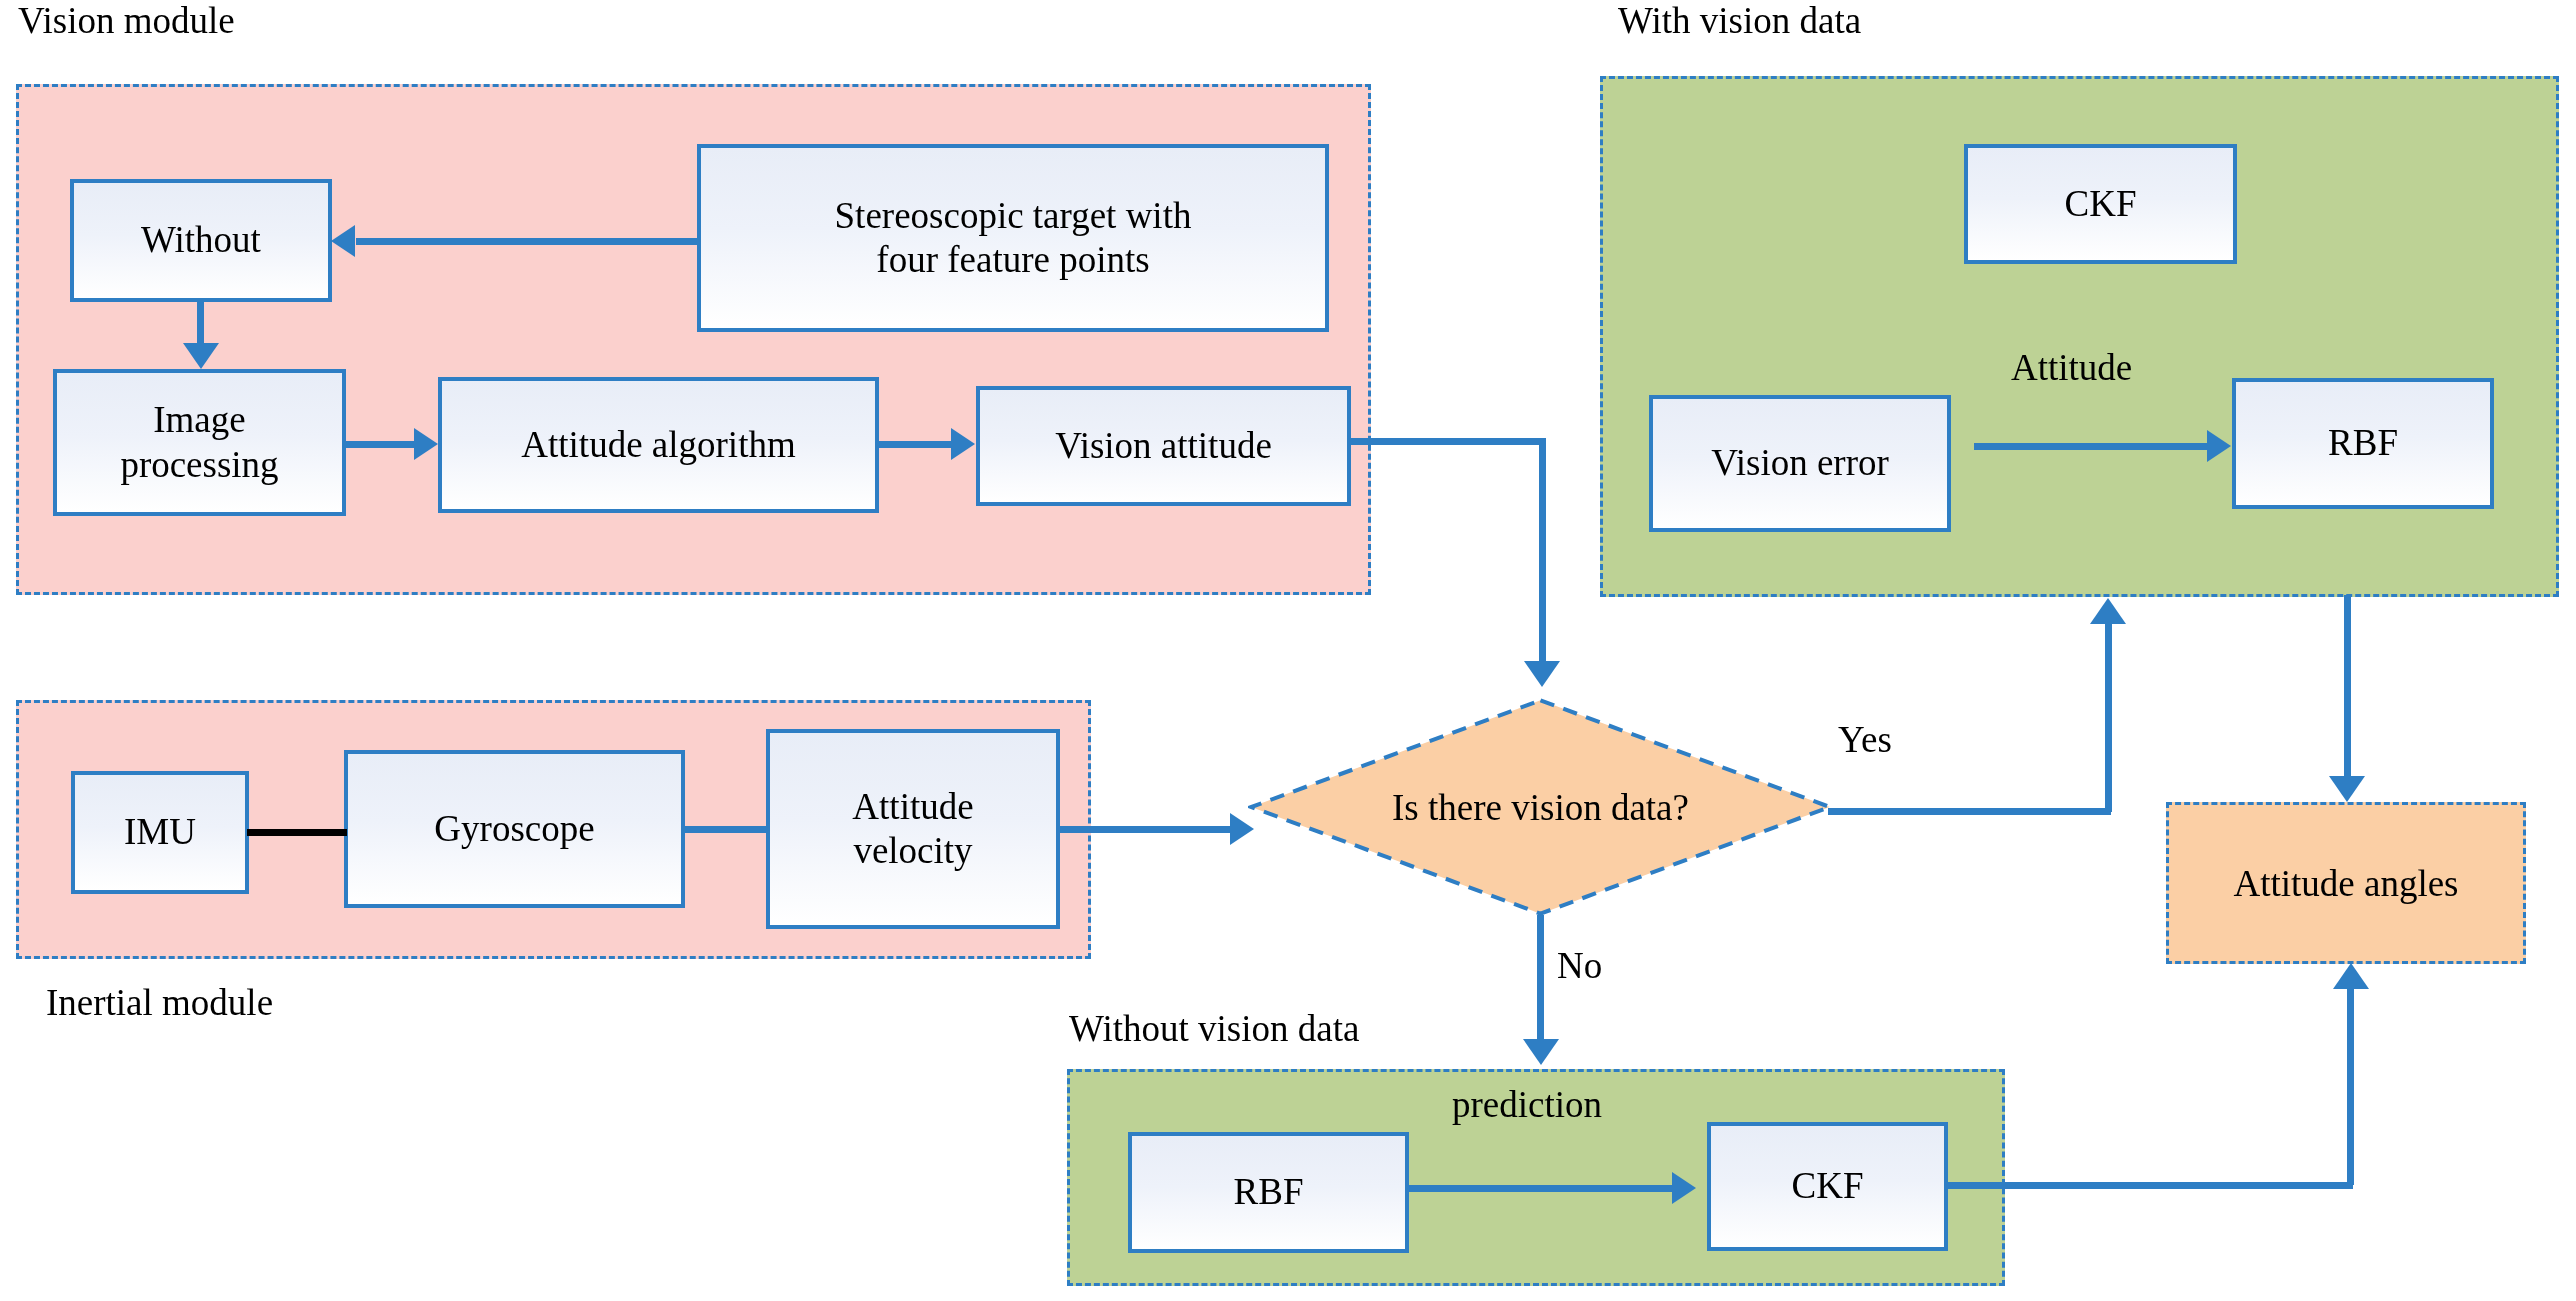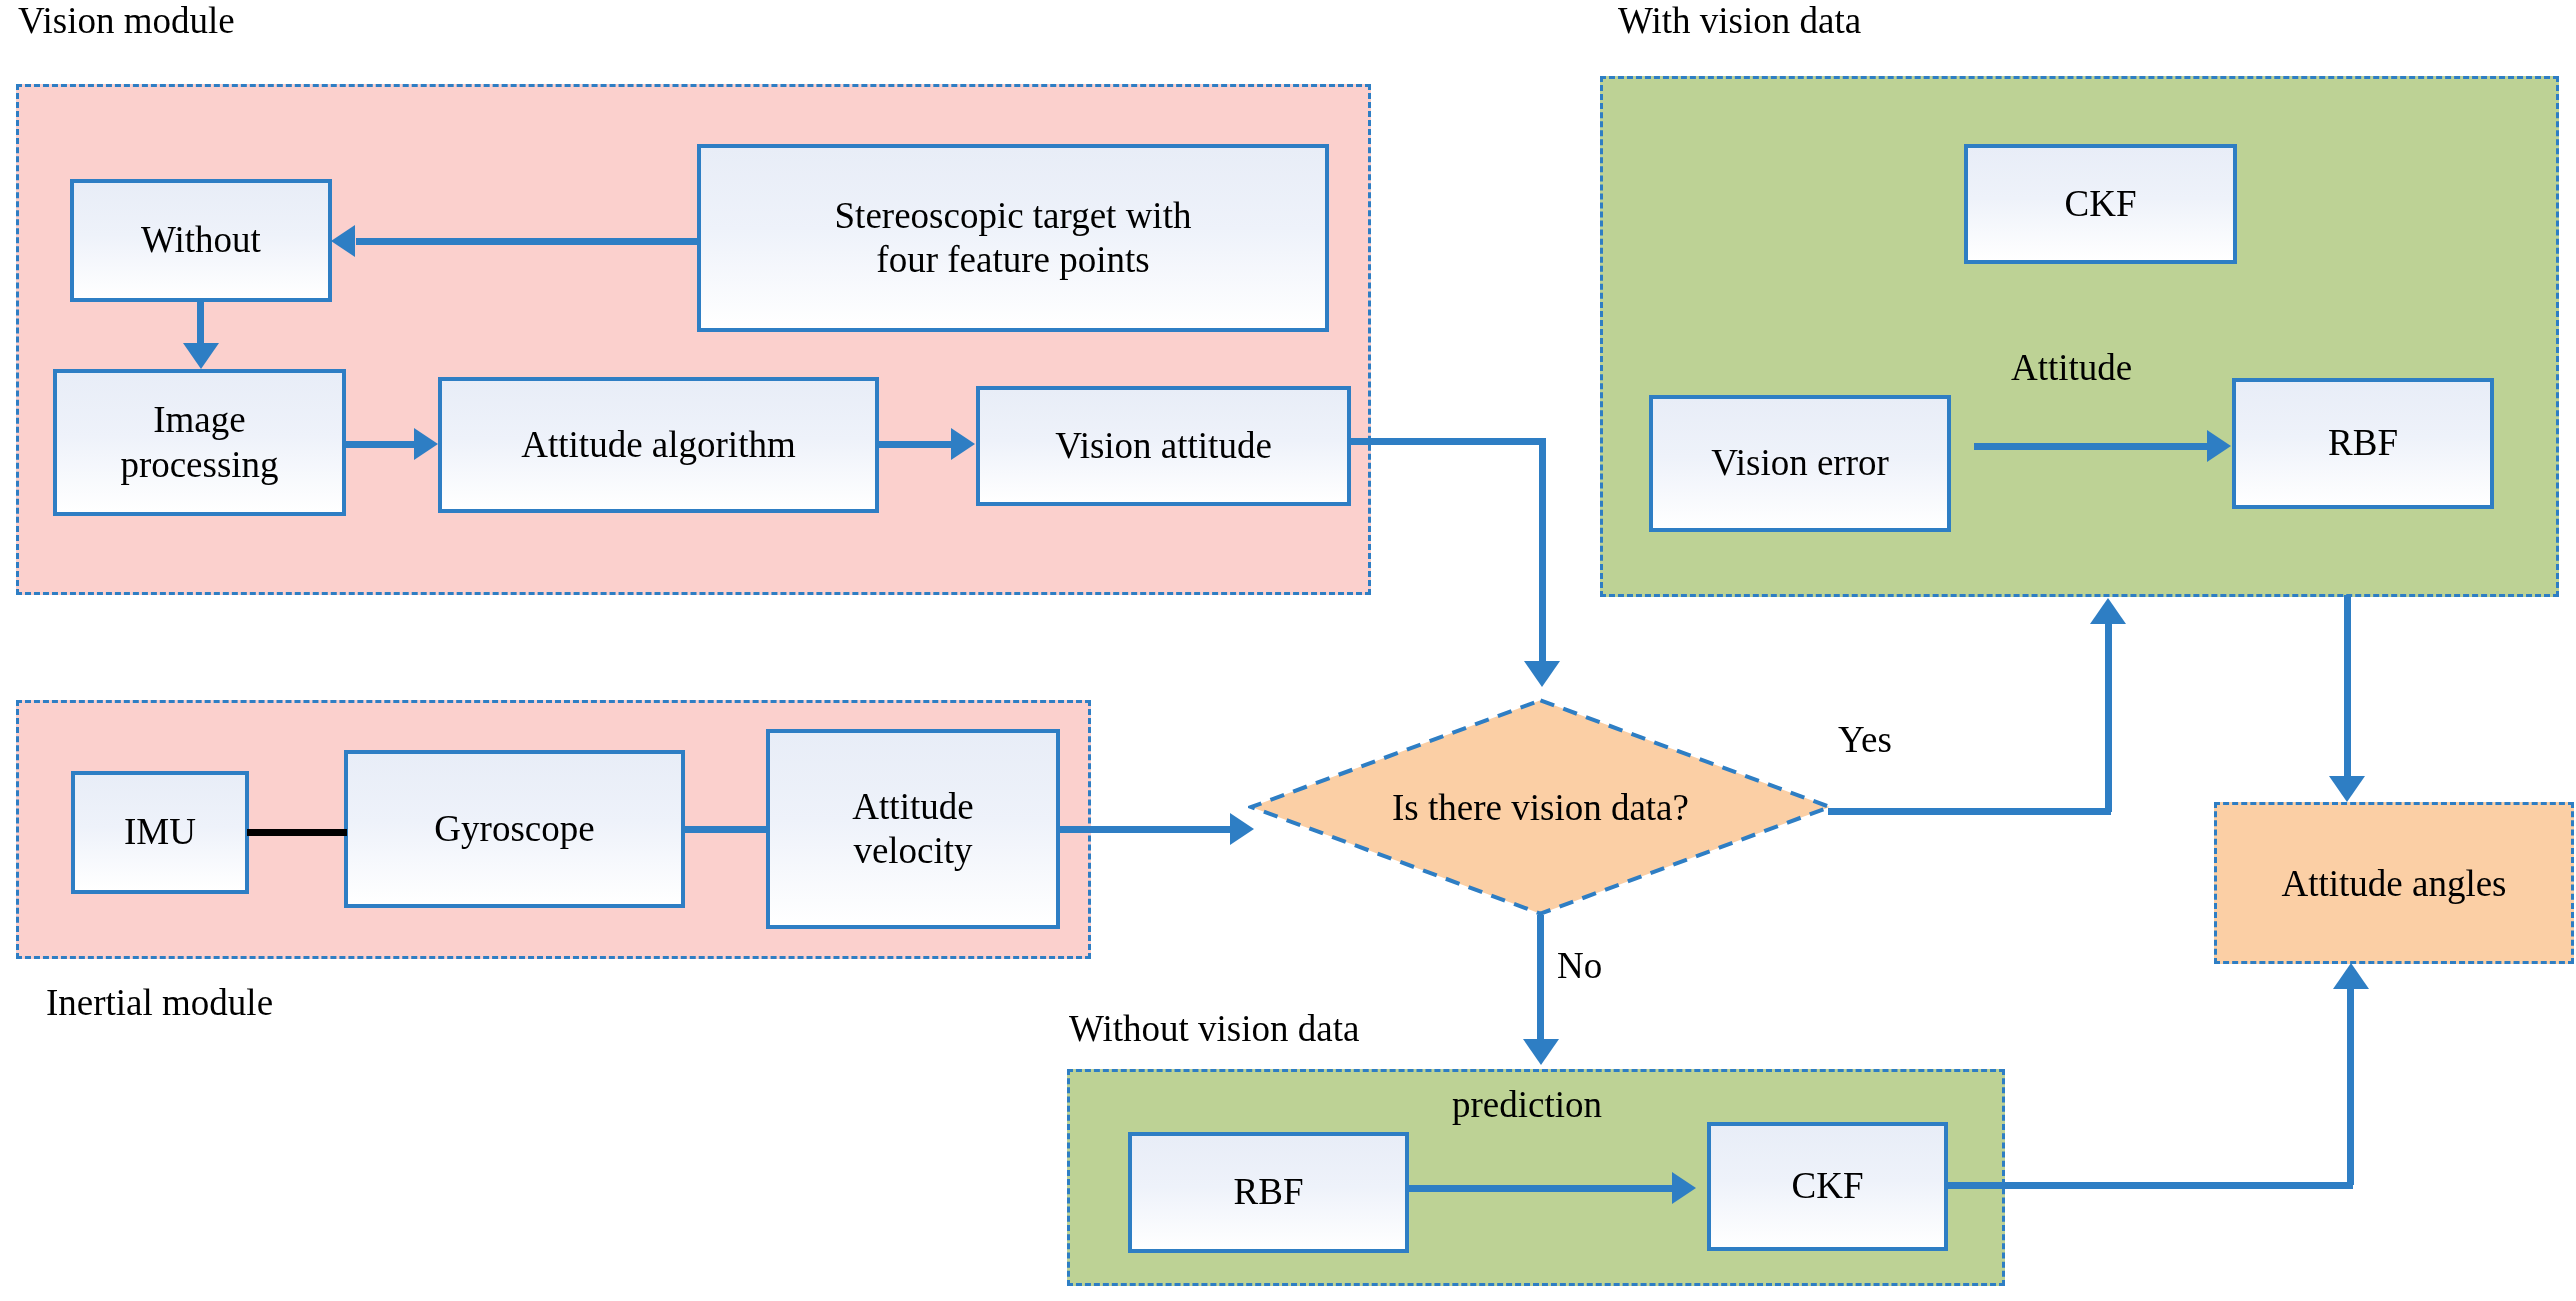--- a/index.html
+++ b/index.html
@@ -7,21 +7,21 @@
     position:relative;
     width:2576px;height:1301px;
     background:#ffffff;
     font-family:"Liberation Serif","DejaVu Serif",serif;
     overflow:hidden;
   }
   
   .module{position:absolute;box-sizing:border-box;border:3.2px dashed #2e7ec4;}
   .mod-pink{background:#fbd0cd;}
   .mod-green{background:#bdd295;}
-  .mod-orange{background:#fbcfa5;margin-left:48px;}
+  .mod-orange{background:#fbcfa5;}
 
   
   .caption{
     position:absolute;color:#000;white-space:nowrap;
     font-size:37px;line-height:1;
   }
 
   
   .node{
     position:absolute;box-sizing:border-box;

